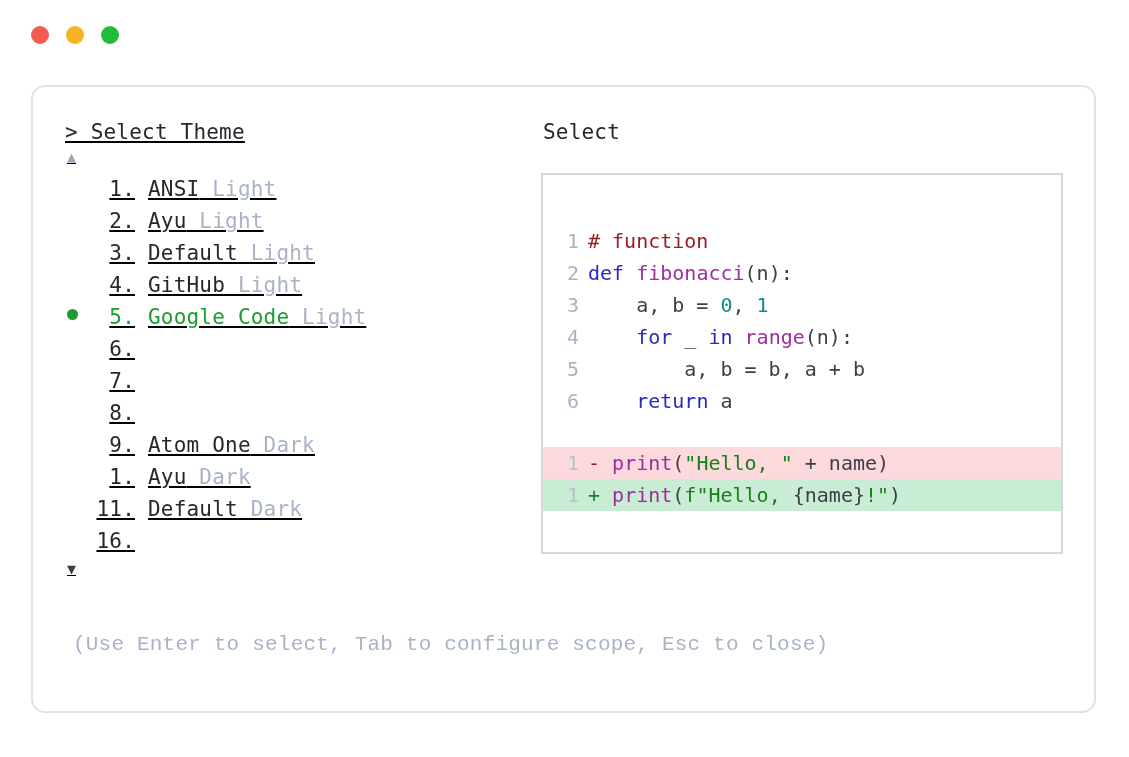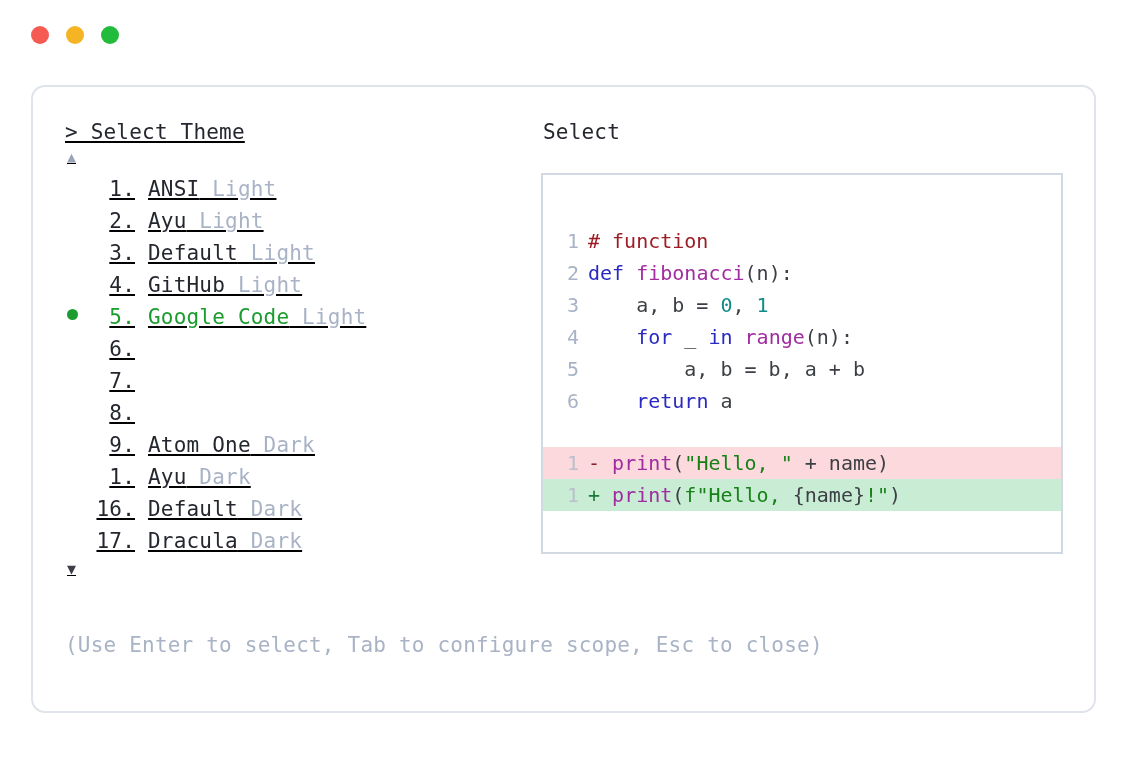--- a/index.html
+++ b/index.html
@@ -120,27 +120,28 @@
   .variant {
     color: #a9b3c6;
   }
   .theme-row.selected .num-cell,
   .theme-row.selected .name-cell { color: #1a9c2e; }
   .theme-row.selected .variant   { color: #a9b3c6; }
 
   
   .hint {
     position: absolute;
-    left: 32px;
+    left: 40px;
     bottom: 52px;
     font-size: 21px;
     line-height: 28px;
     color: #a9b3c6;
     letter-spacing: 0.2px;
     white-space: pre;
+    font-family: Liberation Mono, monospace;
   }
 
   
   .preview-label {
     font-size: 21px;
     line-height: 30px;
     color: #24272e;
     letter-spacing: 0.2px;
     margin-left: 2px;
   }
@@ -219,22 +220,22 @@
             <div class="theme-row"><span class="bullet-cell"></span><span class="num-cell">1.</span><span class="name-cell">ANSI<span class="variant"> Light</span></span></div>
             <div class="theme-row"><span class="bullet-cell"></span><span class="num-cell">2.</span><span class="name-cell">Ayu<span class="variant"> Light</span></span></div>
             <div class="theme-row"><span class="bullet-cell"></span><span class="num-cell">3.</span><span class="name-cell">Default<span class="variant"> Light</span></span></div>
             <div class="theme-row"><span class="bullet-cell"></span><span class="num-cell">4.</span><span class="name-cell">GitHub<span class="variant"> Light</span></span></div>
             <div class="theme-row selected"><span class="bullet-cell"><span class="bullet-dot"></span></span><span class="num-cell">5.</span><span class="name-cell">Google Code<span class="variant"> Light</span></span></div>
             <div class="theme-row"><span class="bullet-cell"></span><span class="num-cell">6.</span></div>
             <div class="theme-row"><span class="bullet-cell"></span><span class="num-cell">7.</span></div>
             <div class="theme-row"><span class="bullet-cell"></span><span class="num-cell">8.</span></div>
             <div class="theme-row"><span class="bullet-cell"></span><span class="num-cell">9.</span><span class="name-cell">Atom One<span class="variant"> Dark</span></span></div>
             <div class="theme-row"><span class="bullet-cell"></span><span class="num-cell">1.</span><span class="name-cell">Ayu<span class="variant"> Dark</span></span></div>
-            <div class="theme-row"><span class="bullet-cell"></span><span class="num-cell">16.</span><span class="name-cell">Default<span class="variant"> Dark</span></span></div>
-            <div class="theme-row"><span class="bullet-cell"></span><span class="num-cell">17.</span><span class="name-cell">Dracula<span class="variant"> Dark</span></span></div>
+            <div class="theme-row"><span class="bullet-cell"></span><span class="num-cell">11.</span><span class="name-cell">Default<span class="variant"> Dark</span></span></div>
+            <div class="theme-row"><span class="bullet-cell"></span><span class="num-cell">16.</span></div>
           </div>
 
         <div class="scroll-arrow down">▼</div>
       </div>
 
       <div class="col-right">
         <div class="preview-label">Select</div>
 
         <div class="preview-box">
           <div class="code" id="code-block"><div class="code-line"><span class="gutter">1</span><span class="code-text"><span class="tok-comment"># function</span></span></div><div class="code-line"><span class="gutter">2</span><span class="code-text"><span class="tok-kw">def </span><span class="tok-fn">fibonacci</span><span class="tok-punc">(n):</span></span></div><div class="code-line"><span class="gutter">3</span><span class="code-text"><span class="tok-plain">    a, b = </span><span class="tok-num">0</span><span class="tok-plain">, </span><span class="tok-num">1</span></span></div><div class="code-line"><span class="gutter">4</span><span class="code-text"><span class="tok-plain">    </span><span class="tok-kw">for</span><span class="tok-plain"> _ </span><span class="tok-kw">in</span><span class="tok-plain"> </span><span class="tok-fn">range</span><span class="tok-punc">(n):</span></span></div><div class="code-line"><span class="gutter">5</span><span class="code-text"><span class="tok-plain">        a, b = b, a + b</span></span></div><div class="code-line"><span class="gutter">6</span><span class="code-text"><span class="tok-plain">    </span><span class="tok-kw">return</span><span class="tok-plain"> a</span></span></div></div>

